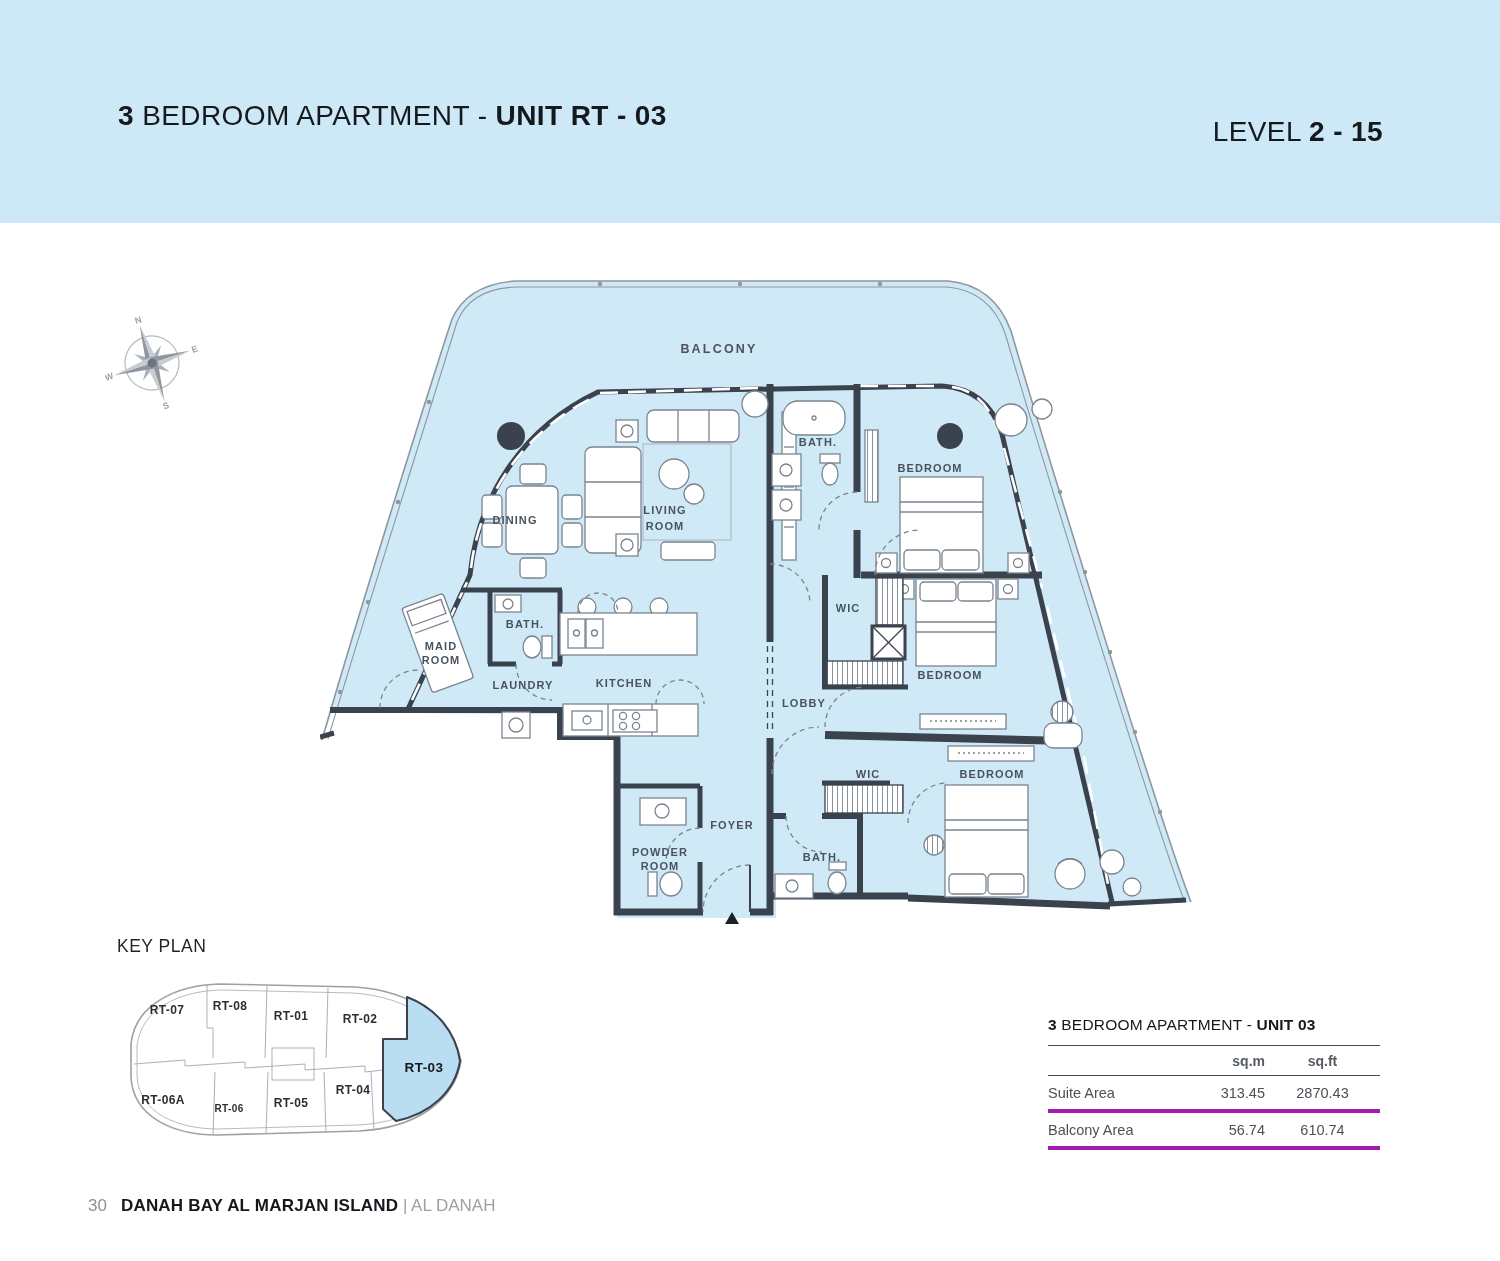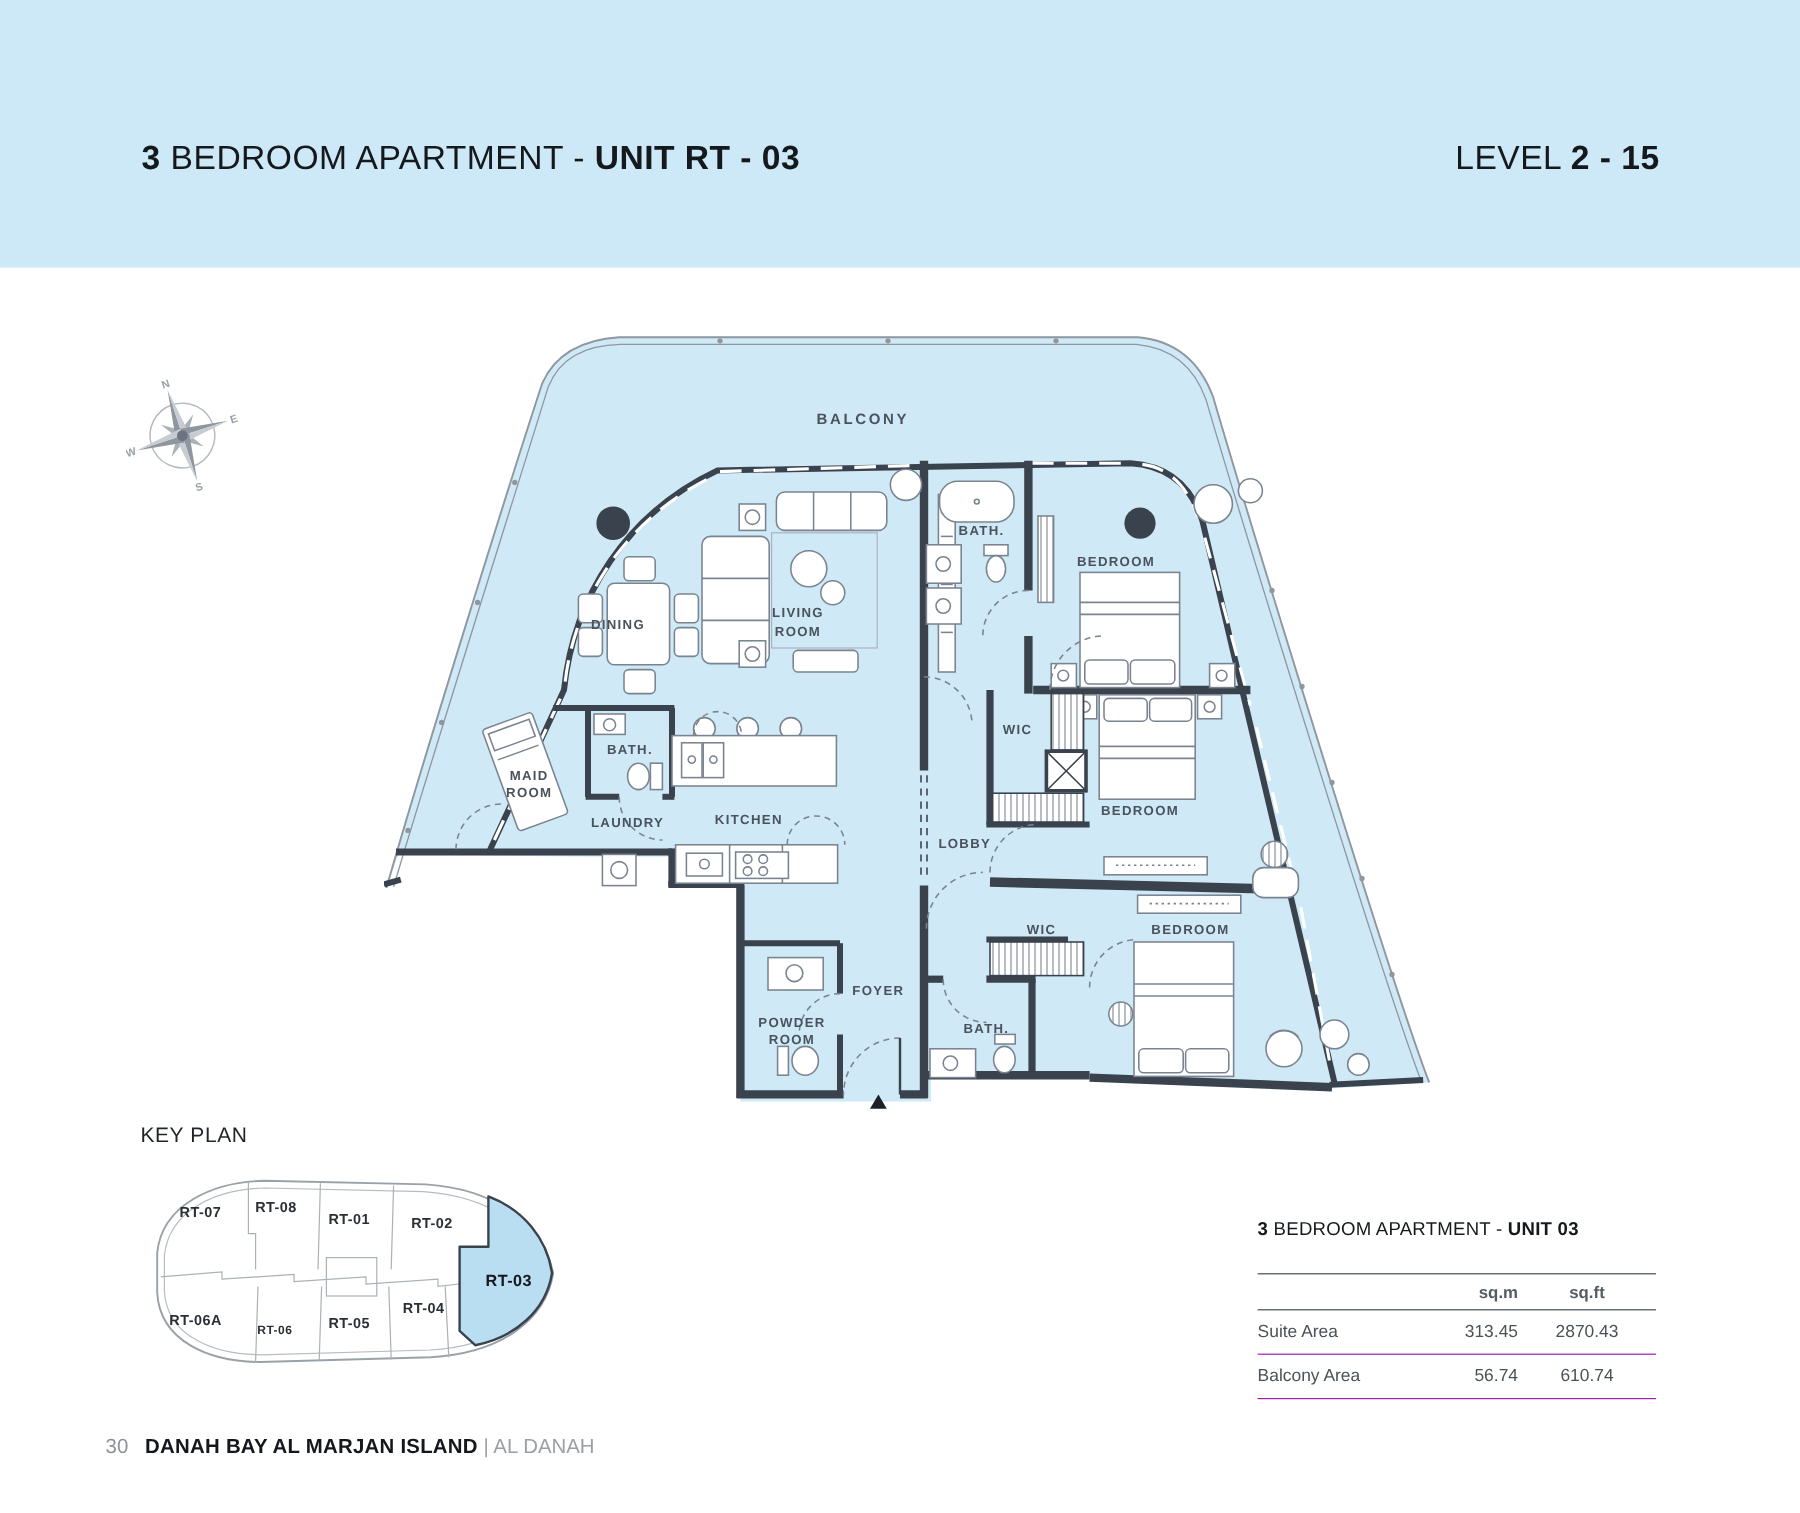--- a/index.html
+++ b/index.html
@@ -1,41 +1,41 @@
 <!DOCTYPE html>
 <html><head>
 <meta charset="utf-8">
 <style>
   * { margin:0; padding:0; box-sizing:border-box; }
   body { font-family:"Liberation Sans", sans-serif; background:#ffffff; }
   .page { position:relative; width:1500px; height:1261px; background:#ffffff; overflow:hidden; }
 
   .banner { position:absolute; left:0; top:0; width:1500px; height:223px; background:#cde8f6; }
-  .banner-title { position:absolute; left:118px; top:116px; font-size:28px; letter-spacing:.4px; color:#15181c; font-weight:400; white-space:pre; }
+  .banner-title { position:absolute; left:118px; top:100px; font-size:28px; letter-spacing:.4px; color:#15181c; font-weight:400; white-space:pre; }
   .banner-title b, .banner-level b { font-weight:800; }
   .banner-level { position:absolute; right:117px; top:116px; font-size:28px; letter-spacing:.4px; color:#15181c; font-weight:400; white-space:pre;margin-left:24px; }
 
   .compass { position:absolute; left:105px; top:315px; }
 
   .plan { position:absolute; left:320px; top:262px; }
   .plan text { fill:#4a535d; font-weight:700; font-size:11px; letter-spacing:1.1px; text-anchor:middle; }
   .plan text.big { font-size:12.5px; letter-spacing:2.2px; }
 
   .keyplan-heading { position:absolute; left:117px; top:936px; font-size:17.5px; color:#1f242a; letter-spacing:.5px; }
   .keyplan { position:absolute; left:115px; top:972px; }
   .keyplan text { fill:#2a2f35; font-weight:700; font-size:12px; letter-spacing:.4px; text-anchor:middle; }
   .keyplan text.small { font-size:10px; }
   .keyplan text.hl { font-size:13.5px; font-weight:800; fill:#15181c; }
 
   .area-table { position:absolute; left:1048px; top:1016px; width:332px; color:#4b5158; }
-  .at-title { font-size:15.5px; color:#15181c; padding-bottom:27px; border-bottom:1.5px solid #454b53; letter-spacing:.2px; white-space:pre; }
+  .at-title { font-size:15.5px; color:#15181c; padding-bottom:11px; border-bottom:1.5px solid #454b53; letter-spacing:.2px; white-space:pre; }
   .at-title b { font-weight:800; }
   .at-row { display:flex; align-items:center; font-size:14.5px; }
   .at-head { height:30px; border-bottom:1.2px solid #454b53; color:#555b62; font-size:14px;font-weight:bold; }
-  .at-data { height:37px; border-bottom:1px solid #a21caf; }
+  .at-data { height:37px; border-bottom:4px solid #a21caf; }
   .at-total { height:40px; font-weight:800; color:#1b2025; font-size:15.5px; }
   .at-label { flex:1; text-align:left; }
   .at-sqm { width:95px; text-align:right; }
   .at-sqft { width:115px; text-align:center; }
 
   .footer { position:absolute; left:88px; top:1196px; font-size:17px; white-space:pre; }
   .footer .pg { color:#8d9298; margin-right:14px; }
   .footer .proj { color:#14171b; font-weight:800; letter-spacing:.2px; }
   .footer .sep, .footer .area { color:#9aa0a6; }
 </style>

